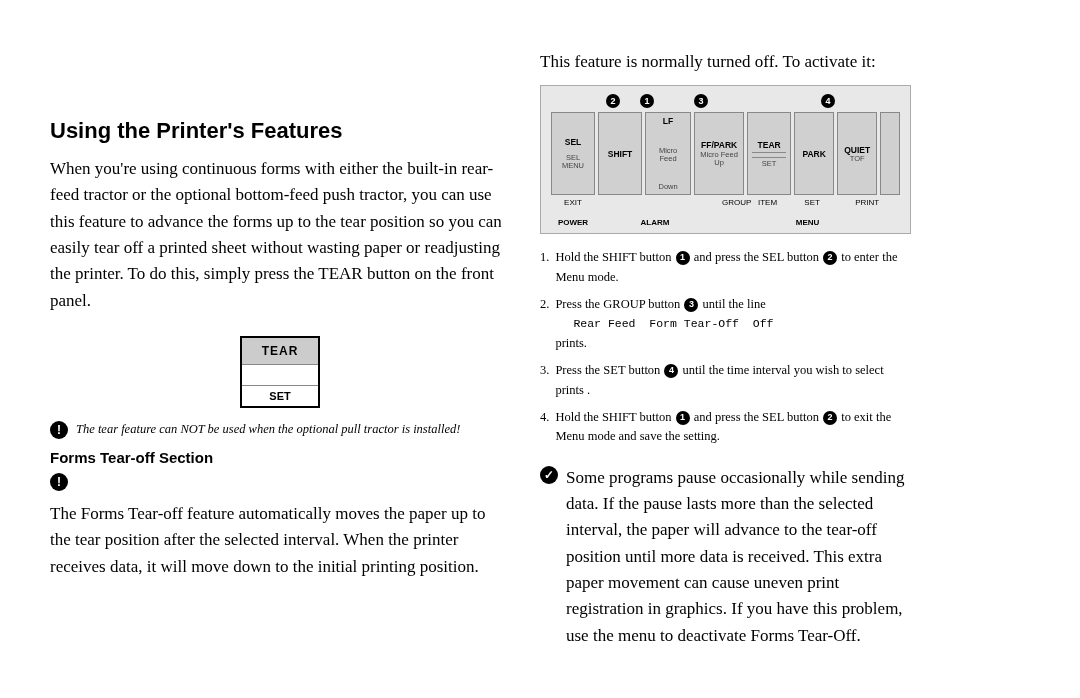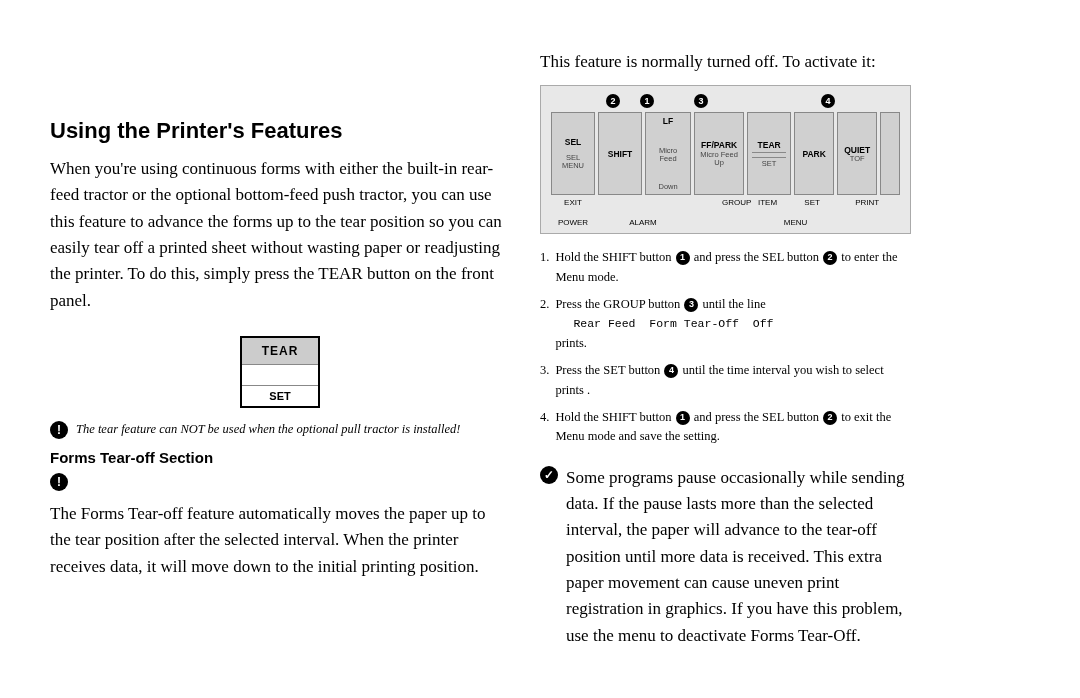--- a/index.html
+++ b/index.html
@@ -341,21 +341,21 @@
 
       <div style="display:flex; gap:13px; margin-top:3px; font-size:8px; font-family:Arial,sans-serif;">
         <div style="min-width:44px; text-align:center;">EXIT</div>
         <div style="min-width:44px; text-align:center;"></div>
         <div style="min-width:44px; text-align:center;"></div>
         <div style="min-width:50px; text-align:center;">GROUP&nbsp;&nbsp;&nbsp;ITEM</div>
         <div style="min-width:44px; text-align:center;">SET</div>
         <div style="min-width:40px; text-align:center;">PRINT</div>
         <div style="flex:1;"></div>
       </div>
-      <div style="display:flex; gap:4px; font-size:8px; font-family:Arial,sans-serif; margin-top:11px;">
+      <div style="display:flex; gap:16px; font-size:8px; font-family:Arial,sans-serif; margin-top:11px;font-weight:bold;">
         <div style="min-width:44px; text-align:center;">POWER</div>
         <div style="min-width:88px; text-align:center;">ALARM</div>
         <div style="flex:1; text-align:center;">MENU</div>
       </div>
     </div>
 
     <ol class="numbered-list">
       <li>
         <span class="num">1.</span>
         <span>

